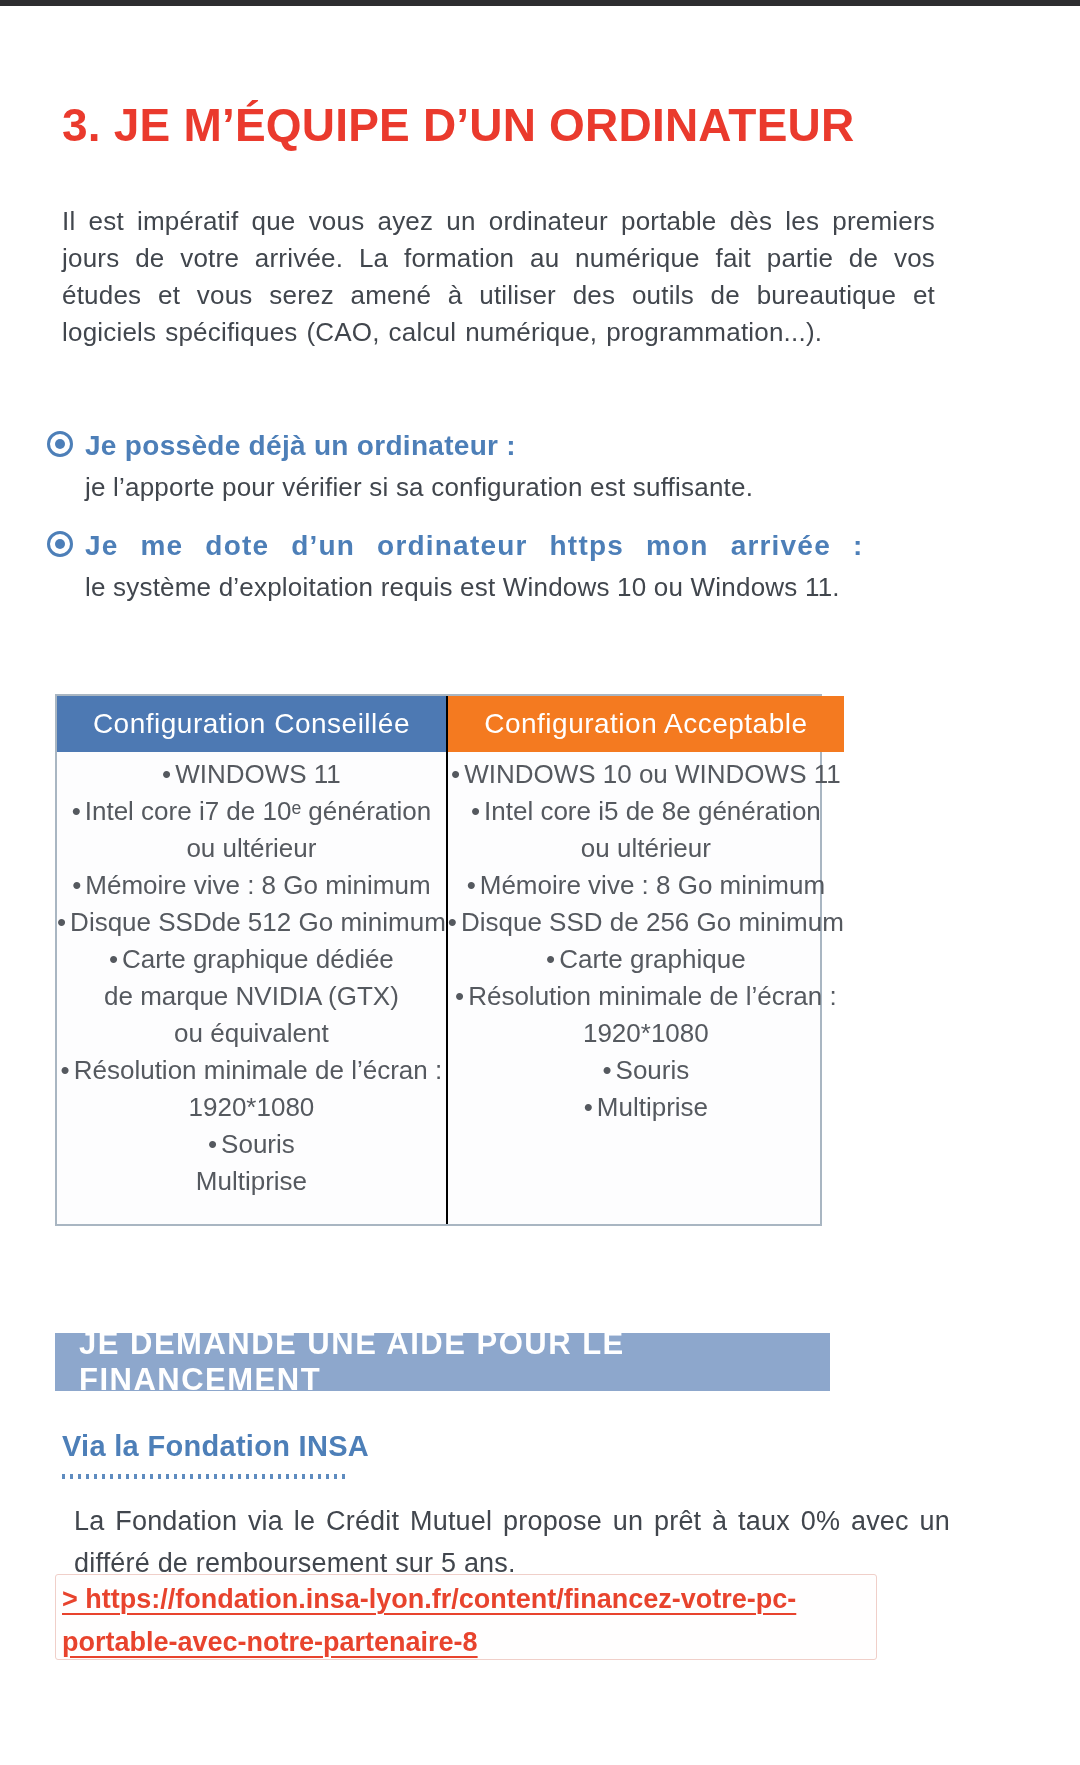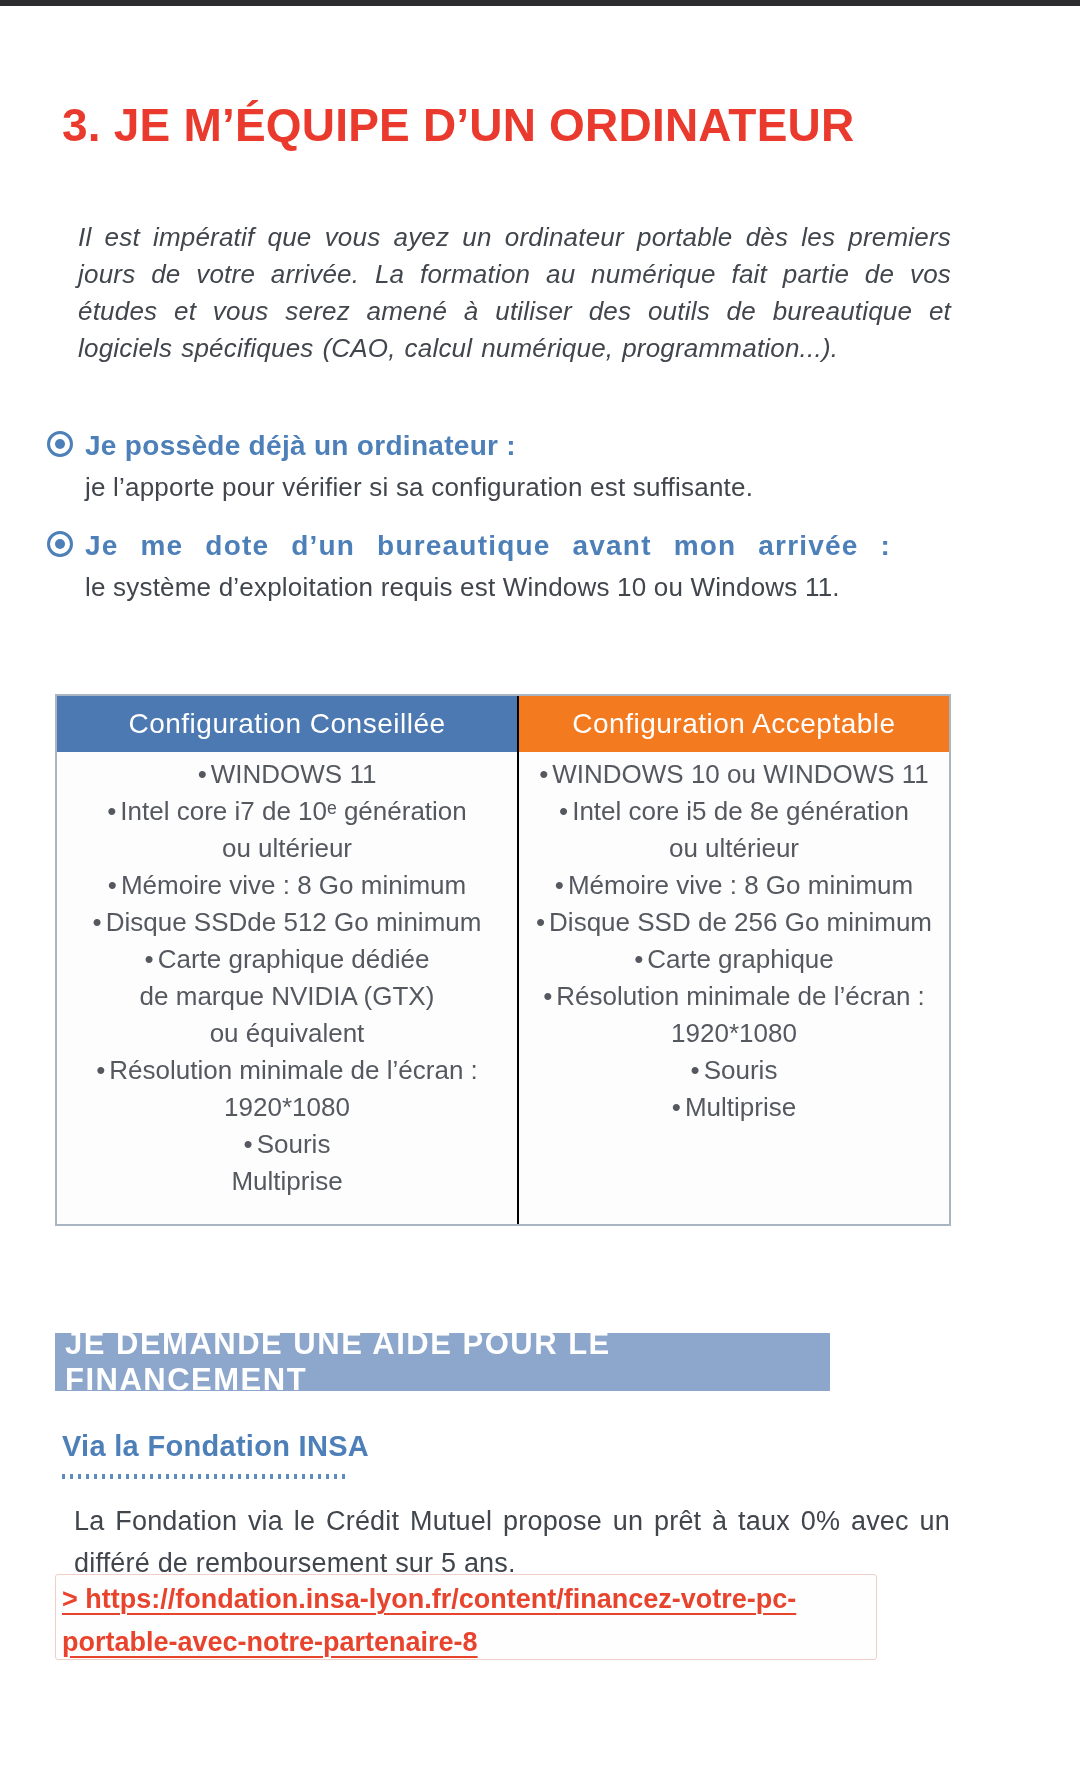--- a/index.html
+++ b/index.html
@@ -12,57 +12,57 @@
   .page{
     position:relative; width:1080px; height:1765px; background:#ffffff;
     overflow:hidden; font-family:"Liberation Sans", sans-serif;
   }
   .topbar{position:absolute;left:0;top:0;width:1080px;height:6px;background:var(--topbar);}
   .title{
     position:absolute;left:62px;top:98px;margin:0;
     font-size:46px;font-weight:bold;color:var(--red);letter-spacing:0.2px;
   }
   .intro{
-    position:absolute;left:62px;top:203px;width:873px;margin:16px;
+    position:absolute;left:62px;top:203px;width:873px;margin:0;
     font-size:26px;line-height:37px;color:var(--gray);
-    text-align:justify;letter-spacing:0.2px;word-spacing:1.5px;font-style:italic;
+    text-align:justify;letter-spacing:0.2px;word-spacing:1.5px;
   }
   .bullet-item{position:absolute;left:47px;width:885px;}
   .bullet-0{top:430px;} .bullet-1{top:530px;}
   .bicon{
     display:inline-block;width:20px;height:20px;border:3px solid var(--blue);
     border-radius:50%;position:relative;vertical-align:-2px;margin-right:12px;
   }
   .bicon::after{
     content:"";position:absolute;left:5px;top:5px;width:10px;height:10px;
     border-radius:50%;background:var(--blue);
   }
   .bhead{font-size:28px;font-weight:bold;color:var(--blue);letter-spacing:0.3px;}
   .bullet-1 .bhead{word-spacing:13px;letter-spacing:1.2px;}
   .bbody{margin:10px 0 0 38px;font-size:26px;color:var(--gray);letter-spacing:0.2px;}
   .config-table{
-    position:absolute;left:55px;top:694px;width:896px;height:532px;
+    position:absolute;left:55px;top:694px;width:767px;height:532px;
     display:flex;border:2px solid var(--tborder);background:#fdfdfe;box-sizing:border-box;
   }
   .config-col{box-sizing:border-box;}
   .col-0{width:460px;}
   .col-1{flex:1;border-left:2px solid #000000;}
   .thead{
     height:56px;display:flex;align-items:center;justify-content:center;
     color:#ffffff;font-size:28px;letter-spacing:0.5px;
   }
   .thead-0{background:var(--header-blue);}
   .thead-1{background:var(--header-orange);}
   .tbody{padding-top:4px;font-size:26px;line-height:37px;color:var(--ttext);text-align:center;}
   .tline{white-space:nowrap;}
   .dot{margin-right:4px;}
   .banner{
     position:absolute;left:55px;top:1333px;width:775px;height:58px;
     background:var(--banner-blue);color:#ffffff;font-size:31px;font-weight:bold;
-    letter-spacing:1.5px;display:flex;align-items:center;padding-left:10px;box-sizing:border-box;
+    letter-spacing:1.5px;display:flex;align-items:center;padding-left:24px;box-sizing:border-box;
   }
   .fondation{
     position:absolute;left:62px;top:1430px;margin:0;
     font-size:29px;font-weight:bold;color:var(--blue);letter-spacing:0.3px;
   }
   .dotted-line{
     position:absolute;left:62px;top:1474px;width:288px;height:5px;
     background:repeating-linear-gradient(90deg,var(--blue) 0 3px,transparent 3px 8px);
     opacity:0.9;
   }
@@ -91,21 +91,21 @@
   <h1 class="title">3. JE M’ÉQUIPE D’UN ORDINATEUR</h1>
 
   <p class="intro">Il est impératif que vous ayez un ordinateur portable dès les premiers jours de votre arrivée. La formation au numérique fait partie de vos études et vous serez amené à utiliser des outils de bureautique et logiciels spécifiques (CAO, calcul numérique, programmation...).</p>
 
   <div class="bullet-item bullet-0">
     <span class="bicon"></span><span class="bhead">Je possède déjà un ordinateur :</span>
     <div class="bbody">je l’apporte pour vérifier si sa configuration est suffisante.</div>
   </div>
 
   <div class="bullet-item bullet-1">
-    <span class="bicon"></span><span class="bhead">Je me dote d’un bureautique avant mon arrivée :</span>
+    <span class="bicon"></span><span class="bhead">Je me dote d’un ordinateur https mon arrivée :</span>
     <div class="bbody">le système d’exploitation requis est Windows 10 ou Windows 11.</div>
   </div>
 
   <div class="config-table">
     <div class="config-col col-0">
       <div class="thead thead-0">Configuration Conseillée</div>
       <div class="tbody">
           <div class="tline"><span class="dot">•</span>WINDOWS 11</div>
           <div class="tline"><span class="dot">•</span>Intel core i7 de 10ᵉ génération</div>
           <div class="tline">ou ultérieur</div>

